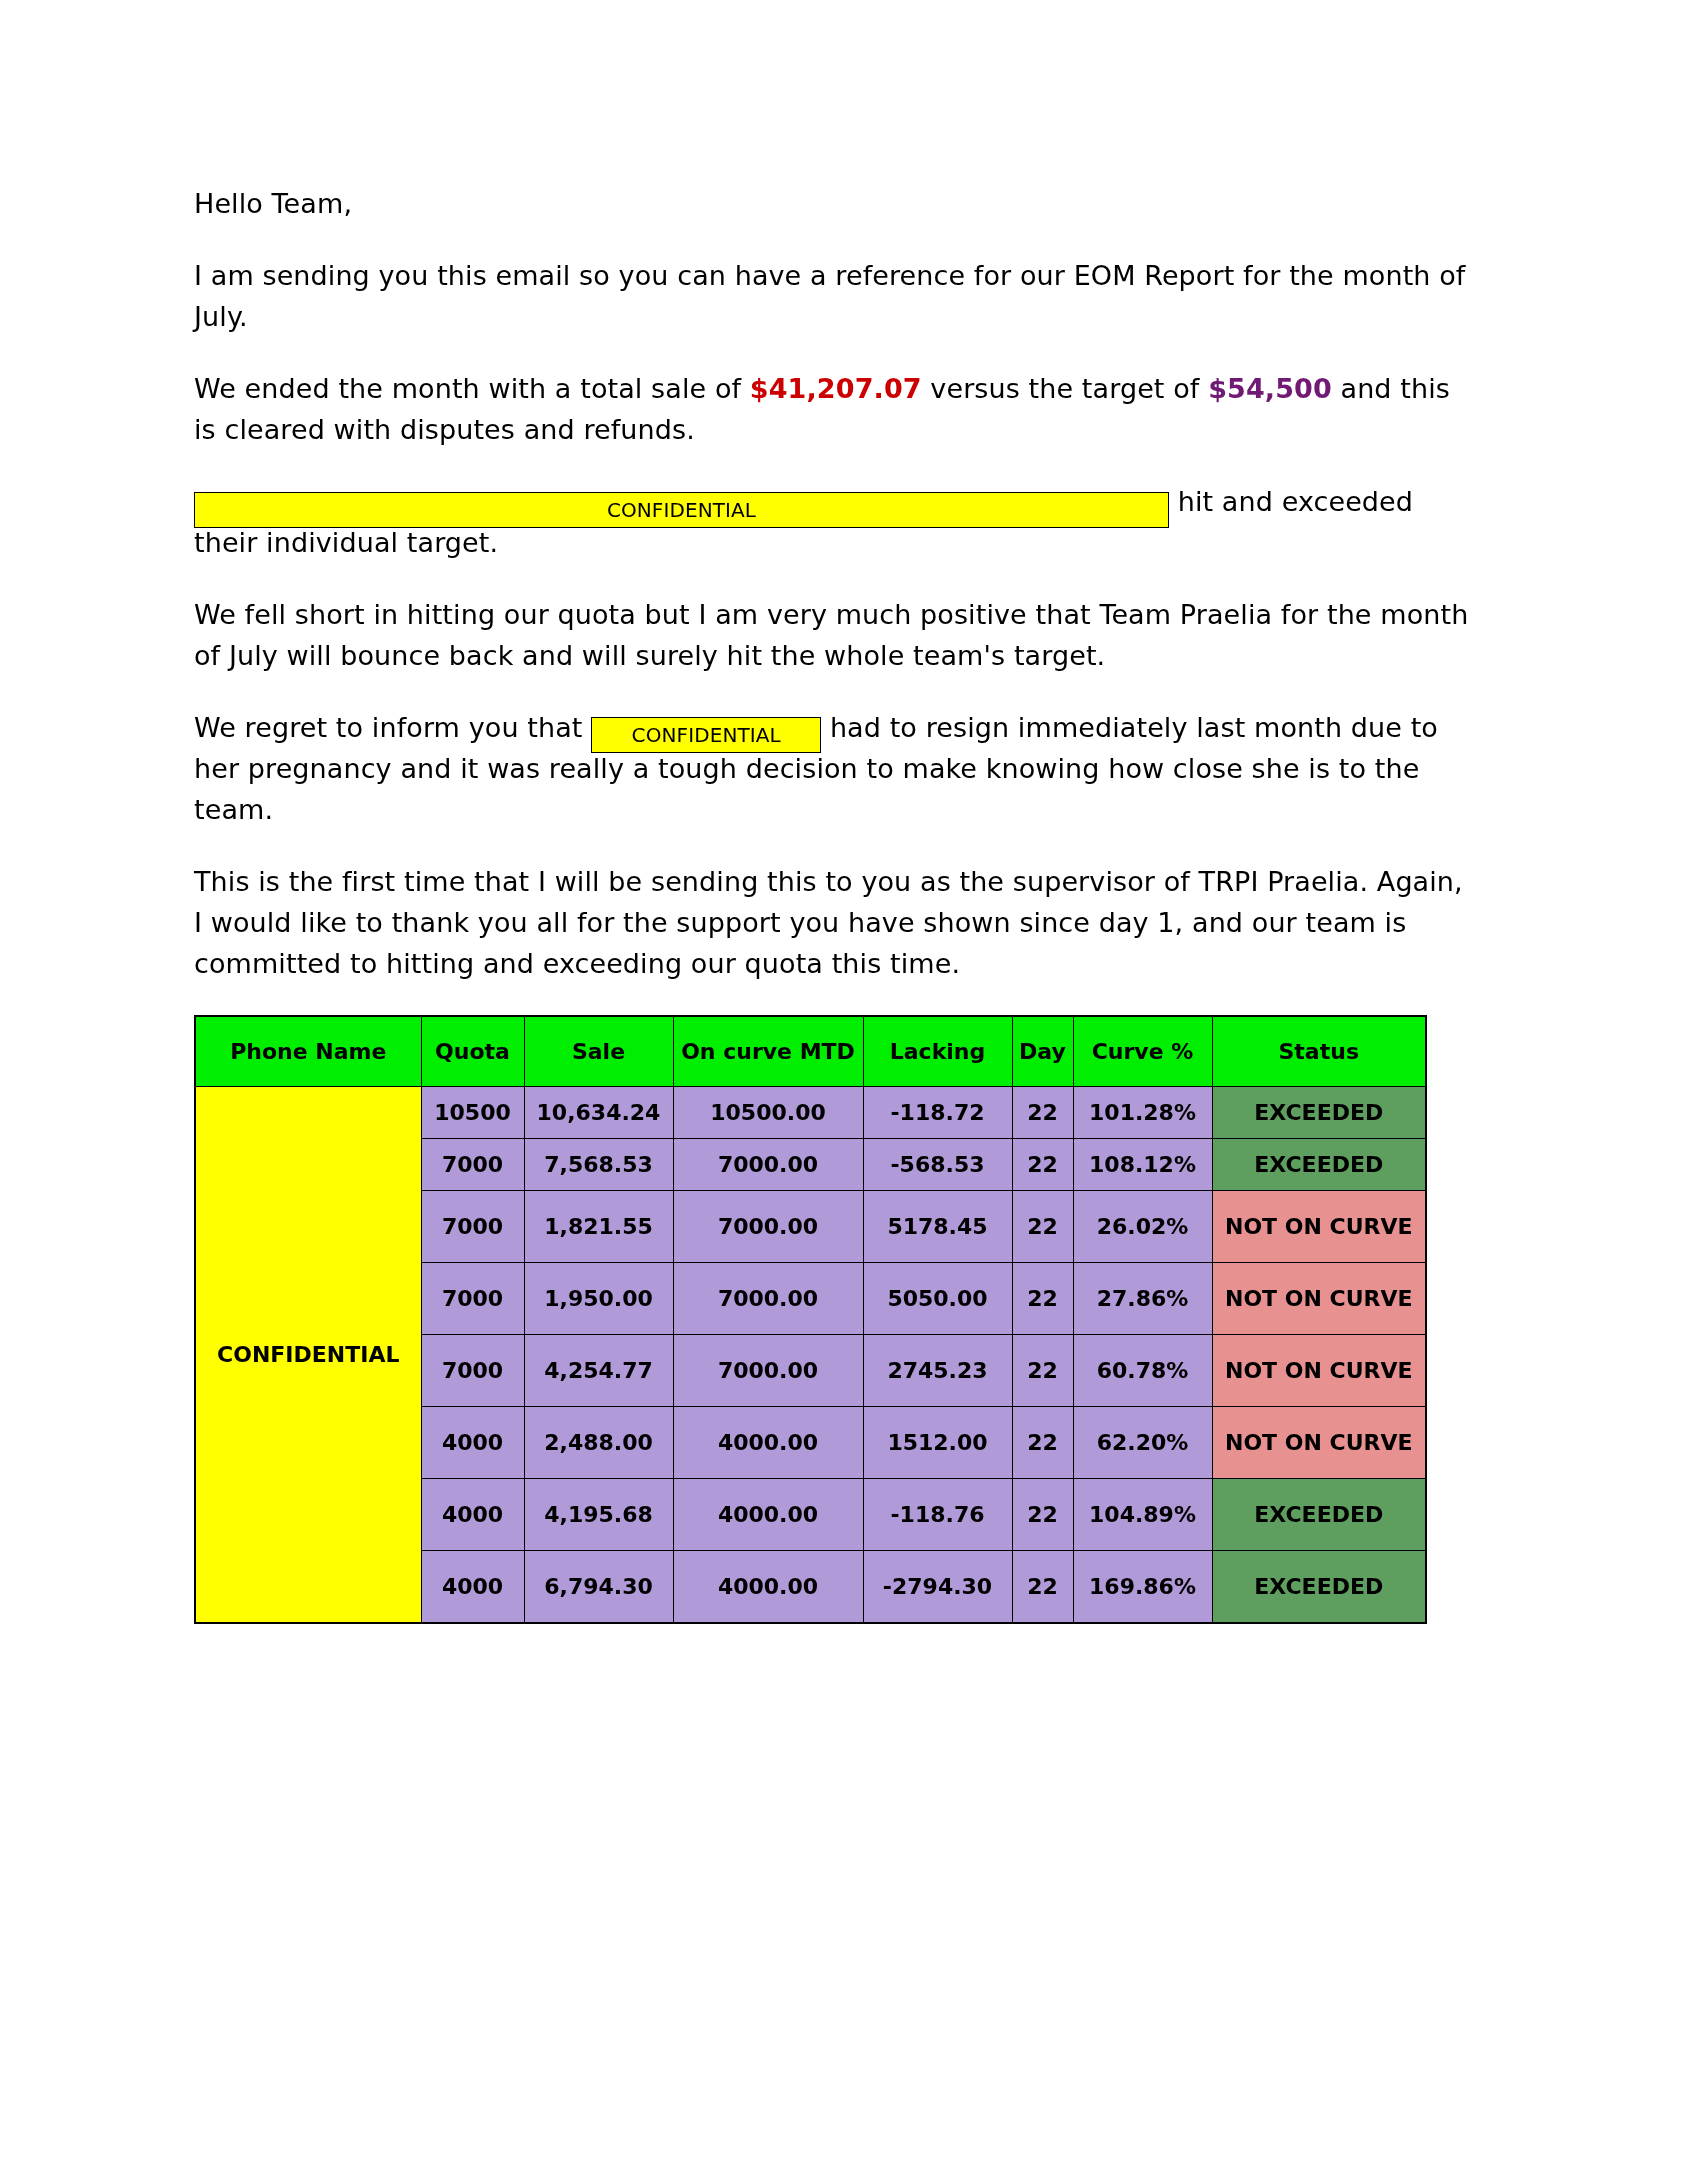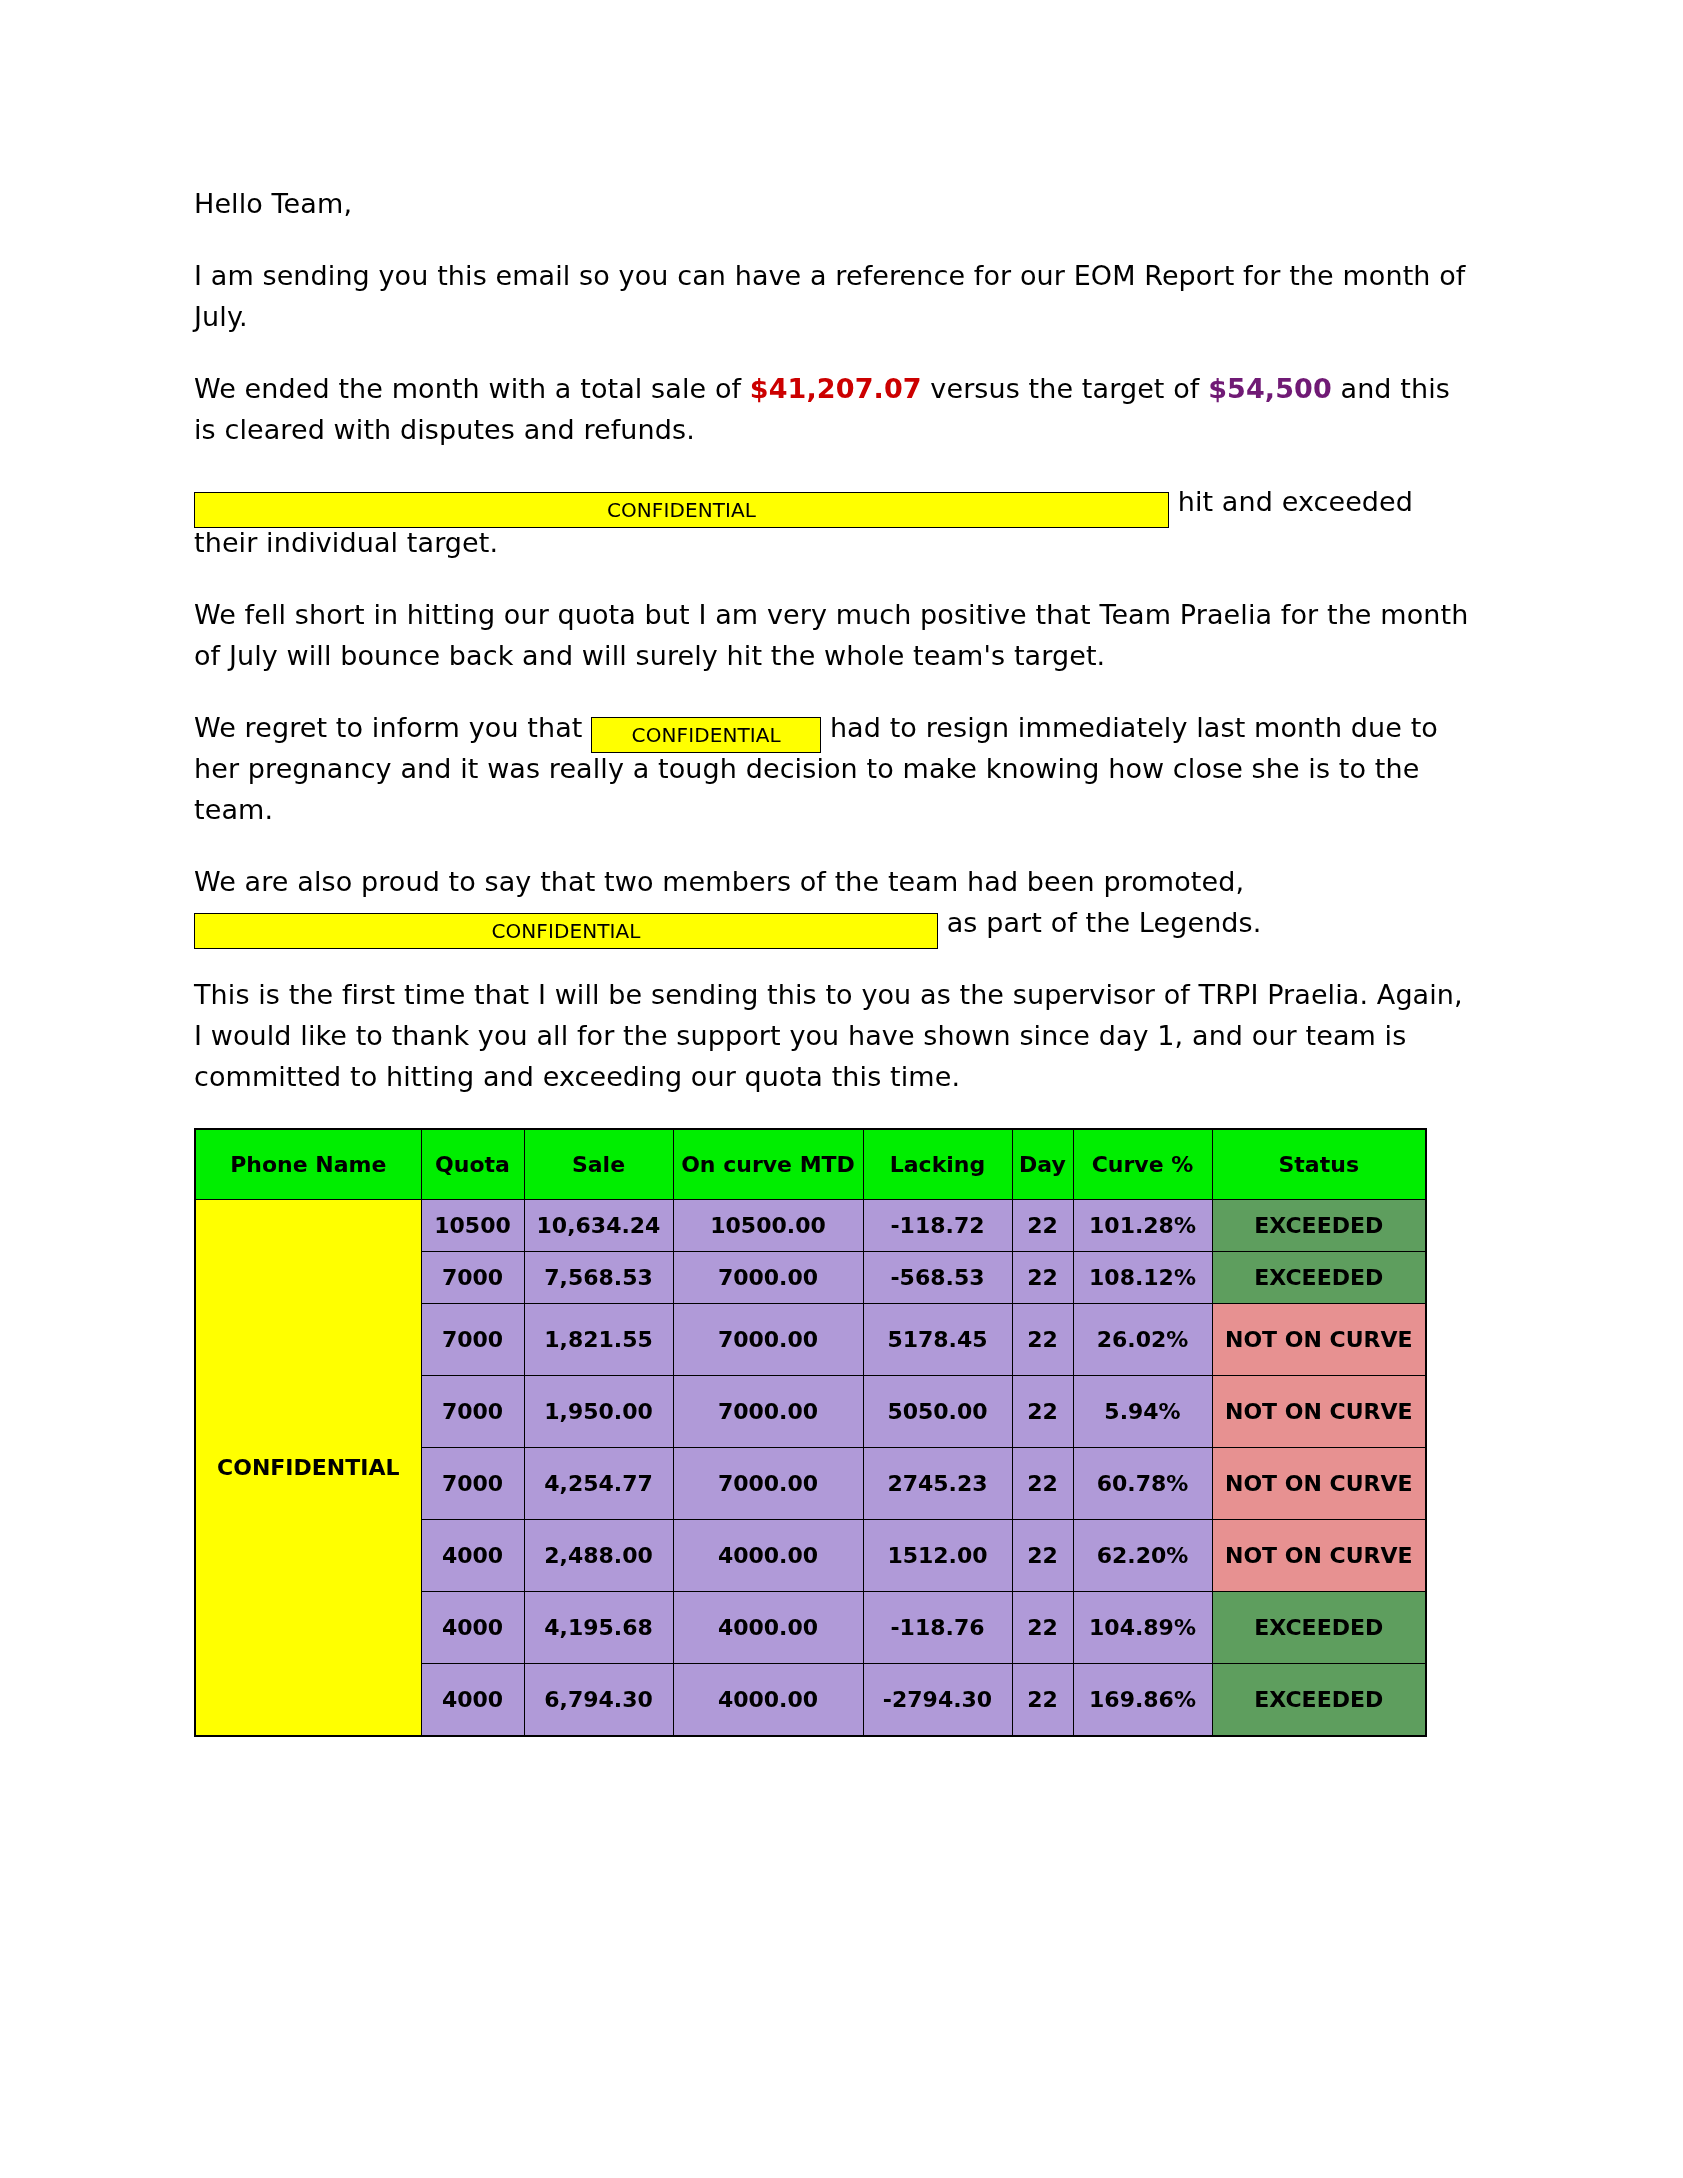--- a/index.html
+++ b/index.html
@@ -150,23 +150,20 @@
     </p>
 
     <p class="para">
       <span>We fell short in hitting our quota but I am very much positive that Team Praelia for the month of July will bounce back and will surely hit the whole team's target.</span>
     </p>
 
     <p class="para">
       <span>We regret to inform you that </span><span class="redact redact-mid">CONFIDENTIAL</span><span> had to resign immediately last month due to her pregnancy and it was really a tough decision to make knowing how close she is to the team.</span>
     </p>
 
-    <p class="para">
-      <span class="inline-row">We are also proud to say that two members of the team had been promoted,</span><span class="redact redact-long">CONFIDENTIAL</span><span> as part of the Legends.</span>
-    </p>
 
     <p class="para">
       <span>This is the first time that I will be sending this to you as the supervisor of TRPI Praelia. Again, I would like to thank you all for the support you have shown since day 1, and our team is committed to hitting and exceeding our quota this time.</span>
     </p>
 
     <table class="eom">
       <colgroup>
         <col style="width:226px">
         <col style="width:103px">
         <col style="width:149px">
@@ -216,21 +213,21 @@
             <td class="data tall">22</td>
             <td class="data tall">26.02%</td>
             <td class="status-not tall">NOT ON CURVE</td>
           </tr>
           <tr>
             <td class="data tall">7000</td>
             <td class="data tall">1,950.00</td>
             <td class="data tall">7000.00</td>
             <td class="data tall">5050.00</td>
             <td class="data tall">22</td>
-            <td class="data tall">5.94%</td>
+            <td class="data tall">27.86%</td>
             <td class="status-not tall">NOT ON CURVE</td>
           </tr>
           <tr>
             <td class="data tall">7000</td>
             <td class="data tall">4,254.77</td>
             <td class="data tall">7000.00</td>
             <td class="data tall">2745.23</td>
             <td class="data tall">22</td>
             <td class="data tall">60.78%</td>
             <td class="status-not tall">NOT ON CURVE</td>

